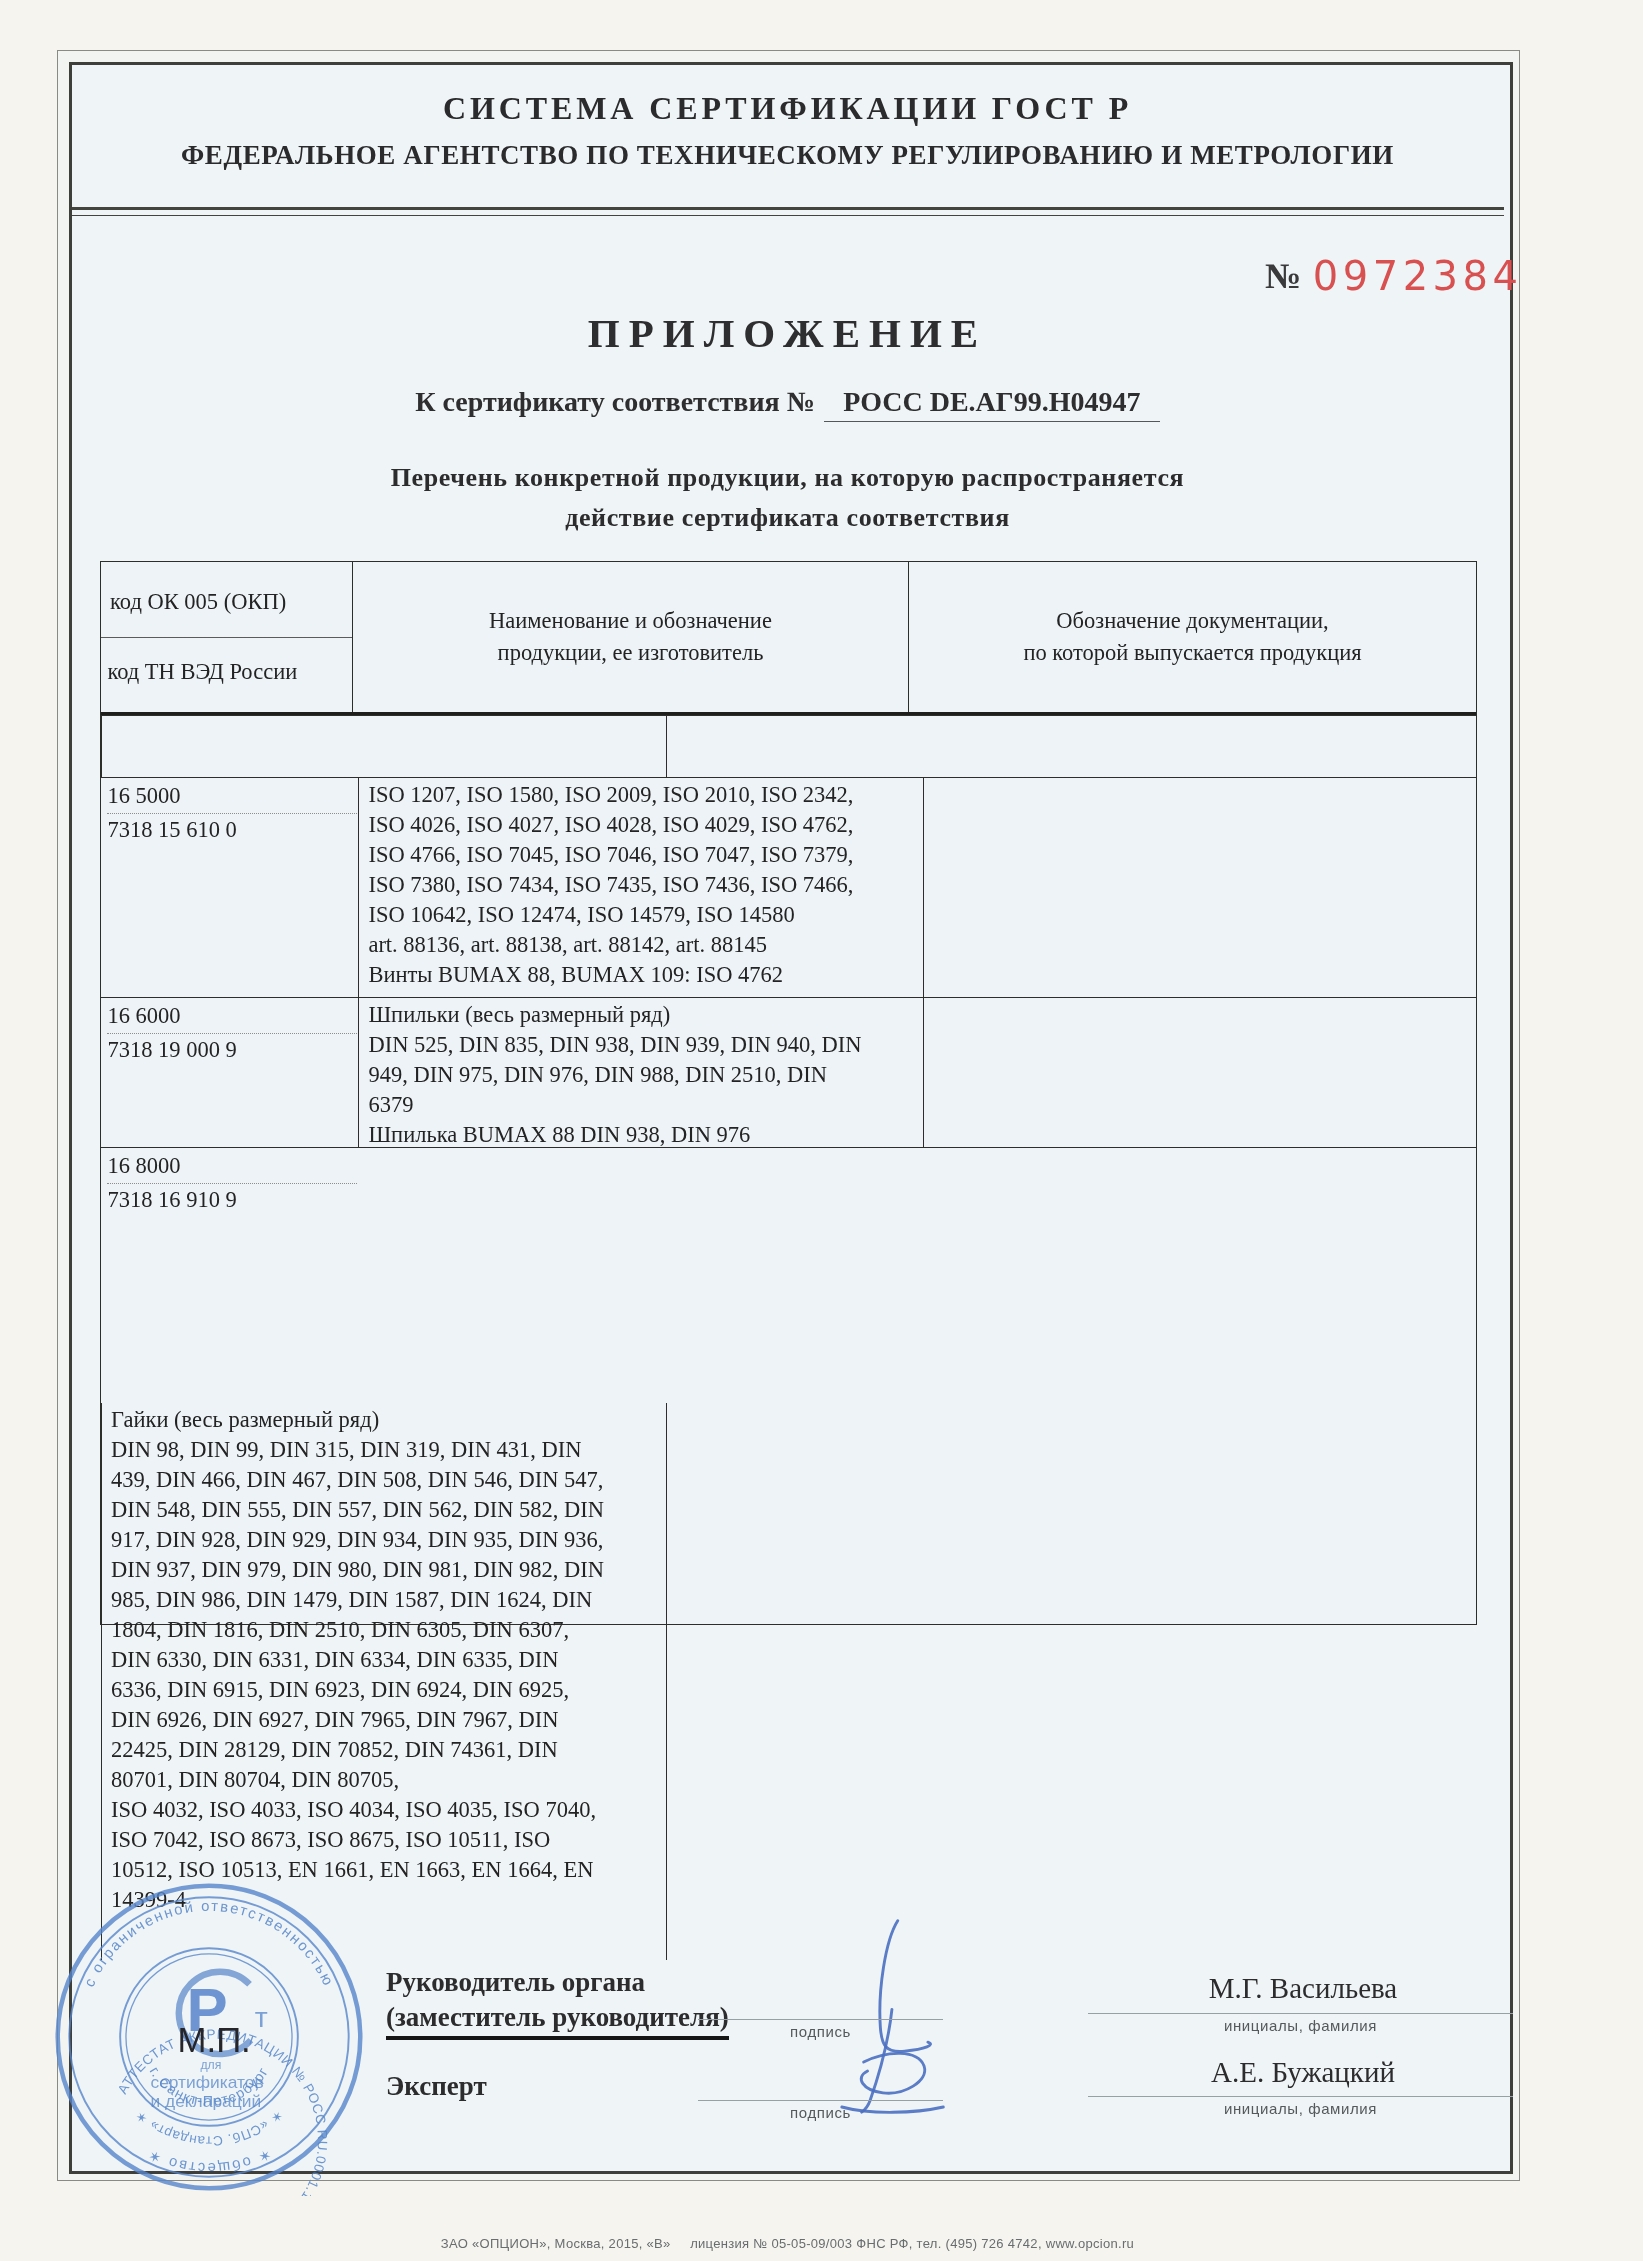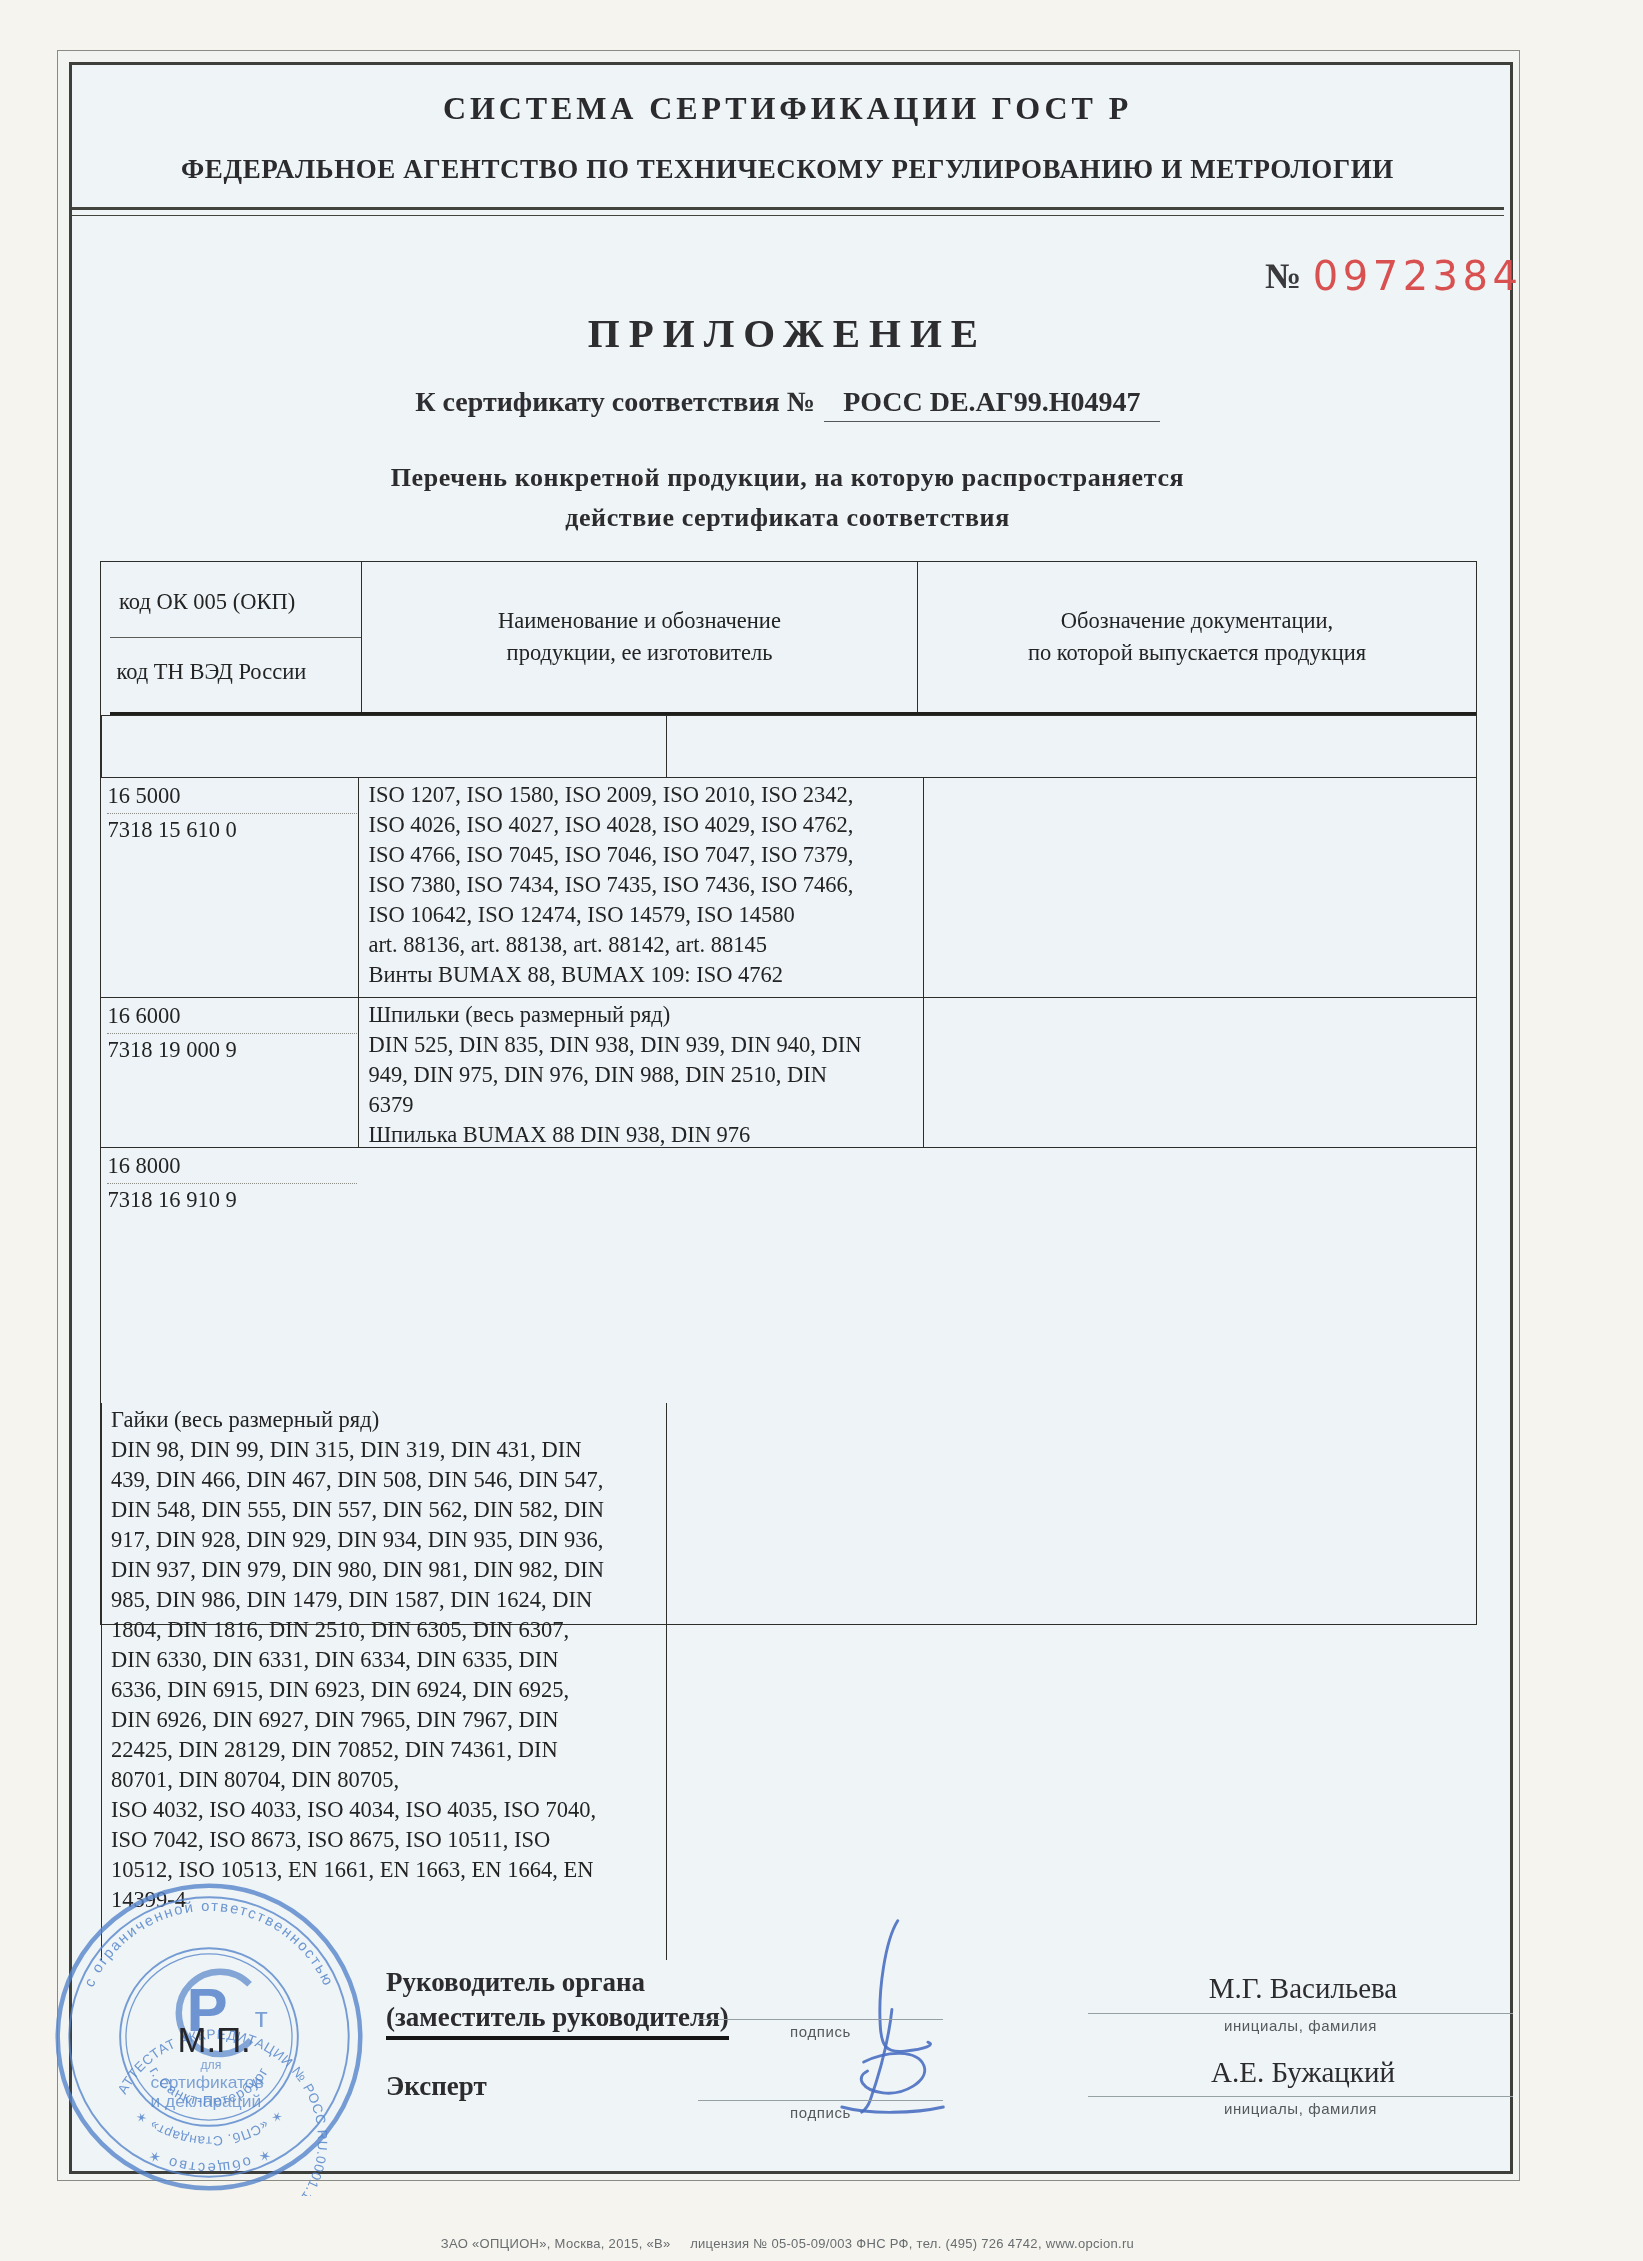--- a/index.html
+++ b/index.html
@@ -4,34 +4,34 @@
 <style>
   html,body{margin:0;padding:0;}
   body{width:1644px;height:2261px;position:relative;background:#f5f4ee;
        font-family:"Liberation Serif", serif;color:#232323;overflow:hidden;}
   .abs{position:absolute;}
   
   .outer-frame{left:57px;top:50px;width:1461px;height:2129px;border:1.3px solid #8a8a84;background:#f2f4f2;}
   .inner-frame{left:69px;top:62px;width:1438px;height:2106px;border:3.2px solid #3e3e3a;background:#eff4f6;}
   
   .title1{left:71px;top:90px;width:1433px;text-align:center;font-size:32px;font-weight:bold;letter-spacing:3.9px;color:#2b2b2e;}
-  .title2{left:71px;top:154px;width:1433px;text-align:center;font-size:27px;font-weight:bold;letter-spacing:0.6px;color:#2b2b2e;}
+  .title2{left:71px;top:140px;width:1433px;text-align:center;font-size:27px;font-weight:bold;letter-spacing:0.6px;color:#2b2b2e;}
   .dblrule{left:72px;top:207px;width:1432px;height:4.5px;border-top:3.9px solid #44443f;border-bottom:1.3px solid #44443f;}
   
   .blankno{left:1265px;top:256px;display:flex;align-items:flex-start;}
   .blankno .nosym{font-size:36px;font-weight:bold;color:#3a3a3c;margin-right:11.6px;line-height:41px;}
   .blankno .red{font-family:"DejaVu Sans",sans-serif;font-size:40px;color:#d8504f;letter-spacing:4.5px;line-height:41px;}
   .doc-title{left:71px;top:309px;width:1433px;text-align:center;font-size:41px;font-weight:bold;letter-spacing:9px;color:#2e2e30;}
   .cert-line{left:71px;top:386px;width:1433px;text-align:center;font-size:28px;font-weight:bold;color:#2e2e30;}
   .cert-line .certno{border-bottom:1.9px solid #55565a;padding:0 19.3px 3.9px 19.3px;margin-left:9px;}
   .subtitle{left:71px;width:1433px;text-align:center;font-size:26px;font-weight:bold;color:#2c2c2e;letter-spacing:0.6px;}
   .sub1{top:463px;} .sub2{top:503px;}
   
   .prod-table{left:100px;top:561px;width:1375px;border:1.9px solid #2d2d2a;background:#edf3f6;}
-  .t-head{display:flex;height:150px;border-bottom:3.9px solid #1e1e1c;margin-left:9px;}
+  .t-head{display:flex;height:150px;border-bottom:3.9px solid #1e1e1c;}
   .t-row{display:flex;border-top:1.9px solid #2d2d2a;}
   .t-row:first-of-type{border-top:none;}
   .c1{width:251px;flex:0 0 251px;position:relative;}
   .c2{width:555px;flex:0 0 555px;border-left:1.3px solid #2d2d2a;border-right:1.3px solid #2d2d2a;}
   .c3{flex:1 1 auto;}
   .h-c1-top{position:absolute;left:9px;top:27px;font-size:22.5px;}
   .h-c1-div{position:absolute;left:0;right:0;top:75px;border-top:1.3px solid #5b5b57;}
   .h-c1-bot{position:absolute;left:6.4px;top:97px;font-size:22.5px;}
   .h-center{display:flex;align-items:center;justify-content:center;text-align:center;
             font-size:22.5px;line-height:32px;white-space:pre-line;height:100%;}

